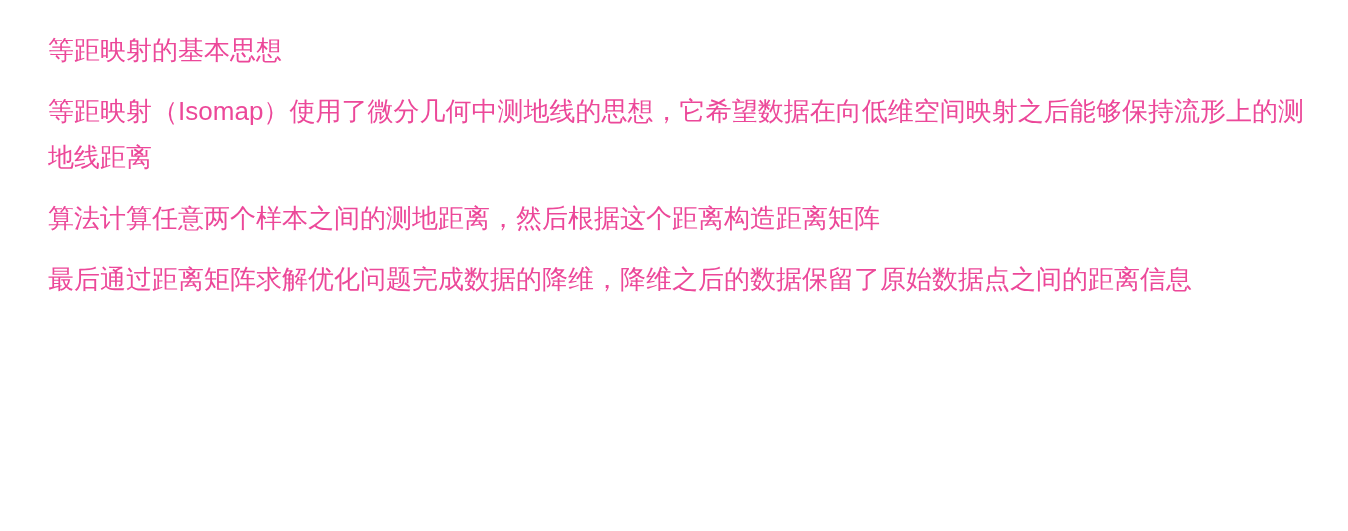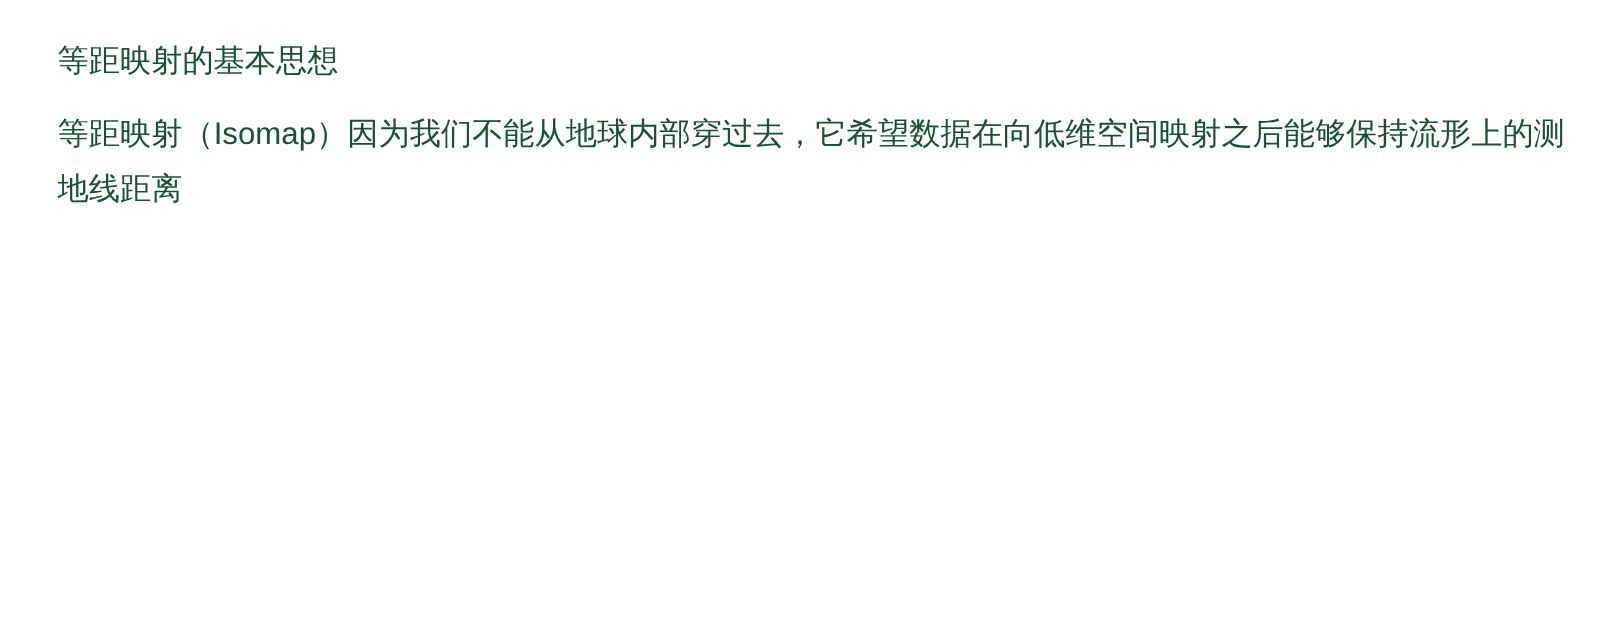--- a/index.html
+++ b/index.html
@@ -11,33 +11,35 @@
     width: 1348px;
     height: 531px;
     overflow: hidden;
     font-family: "Liberation Sans", sans-serif;
   }
   .document {
     box-sizing: border-box;
     width: 1348px;
     height: 531px;
     padding: 27px 44px 0 48px;
-    color: #14532d;
+    color: #ec4899;
     font-size: 26px;
     line-height: 46px;
     text-align: justify;
     text-justify: inter-ideograph;
   }
   .document p {
     margin: 0 0 15px 0;
     text-align-last: left;
   }
   .doc-title {
     font-weight: normal;
   }
 </style>
 </head>
 <body>
 
 <div class="document">
   <p class="doc-title">等距映射的基本思想</p>
-  <p>等距映射（Isomap）因为我们不能从地球内部穿过去，它希望数据在向低维空间映射之后能够保持流形上的测地线距离</p>
+  <p>等距映射（Isomap）使用了微分几何中测地线的思想，它希望数据在向低维空间映射之后能够保持流形上的测地线距离</p>
+  <p>算法计算任意两个样本之间的测地距离，然后根据这个距离构造距离矩阵</p>
+  <p>最后通过距离矩阵求解优化问题完成数据的降维，降维之后的数据保留了原始数据点之间的距离信息</p>
 </div>
 
 </body></html>

